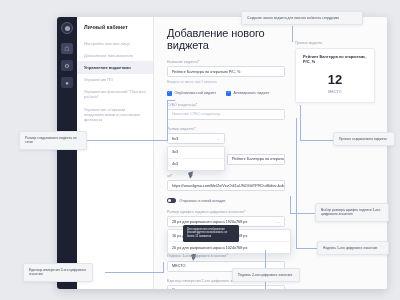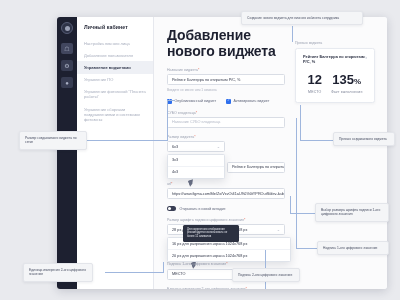--- a/index.html
+++ b/index.html
@@ -72,21 +72,21 @@
   .main {
     flex: 1; height: 100%;
     background: #fbfbfc;
     padding: 10px 12px 0 13px;
     position: relative;
     display: flex;
     gap: 10px;
   }
   .form-col { width: 118px; flex: 0 0 118px; }
   .page-title {
-    font-size: 14px; font-weight: bold; color: #1d2030;
+    font-size: 11px; font-weight: normal; color: #1d2030;
     margin-bottom: 9px; letter-spacing: -.1px;
   }
   .field { margin-bottom: 7px; position: relative; }
   .flabel {
     font-size: 3.5px; color: #9aa0b0; margin-bottom: 2.2px;
     display: block; letter-spacing: .05px;
   }
   .req { color: #e8614d; }
   .input {
     height: 11px; background: #fff;
@@ -303,24 +303,20 @@
         <div class="widget-card">
           <div class="widget-head">
             <span>Рейтинг Балтерра по открытым Р/С, %</span>
             <span class="widget-chevron">›</span>
           </div>
           <div class="widget-values">
             <div>
               <div class="val-num">12</div>
               <div class="val-cap">МЕСТО</div>
             </div>
-            <div>
-              <div class="val-num"><span>135</span><span class="suffix">%</span></div>
-              <div class="val-cap">Факт выполнения</div>
-            </div>
           </div>
         </div>
       </div>
 
     </div>
   </div>
 
   <div class="tooltip" style="left:183px; top:225px;">Для корректного отображения рекомендуется использовать не более 12 символов</div>
 
   <div class="callout" style="left:19px; top:131px; width:68px;">Размер создаваемого виджета по сетке</div>

